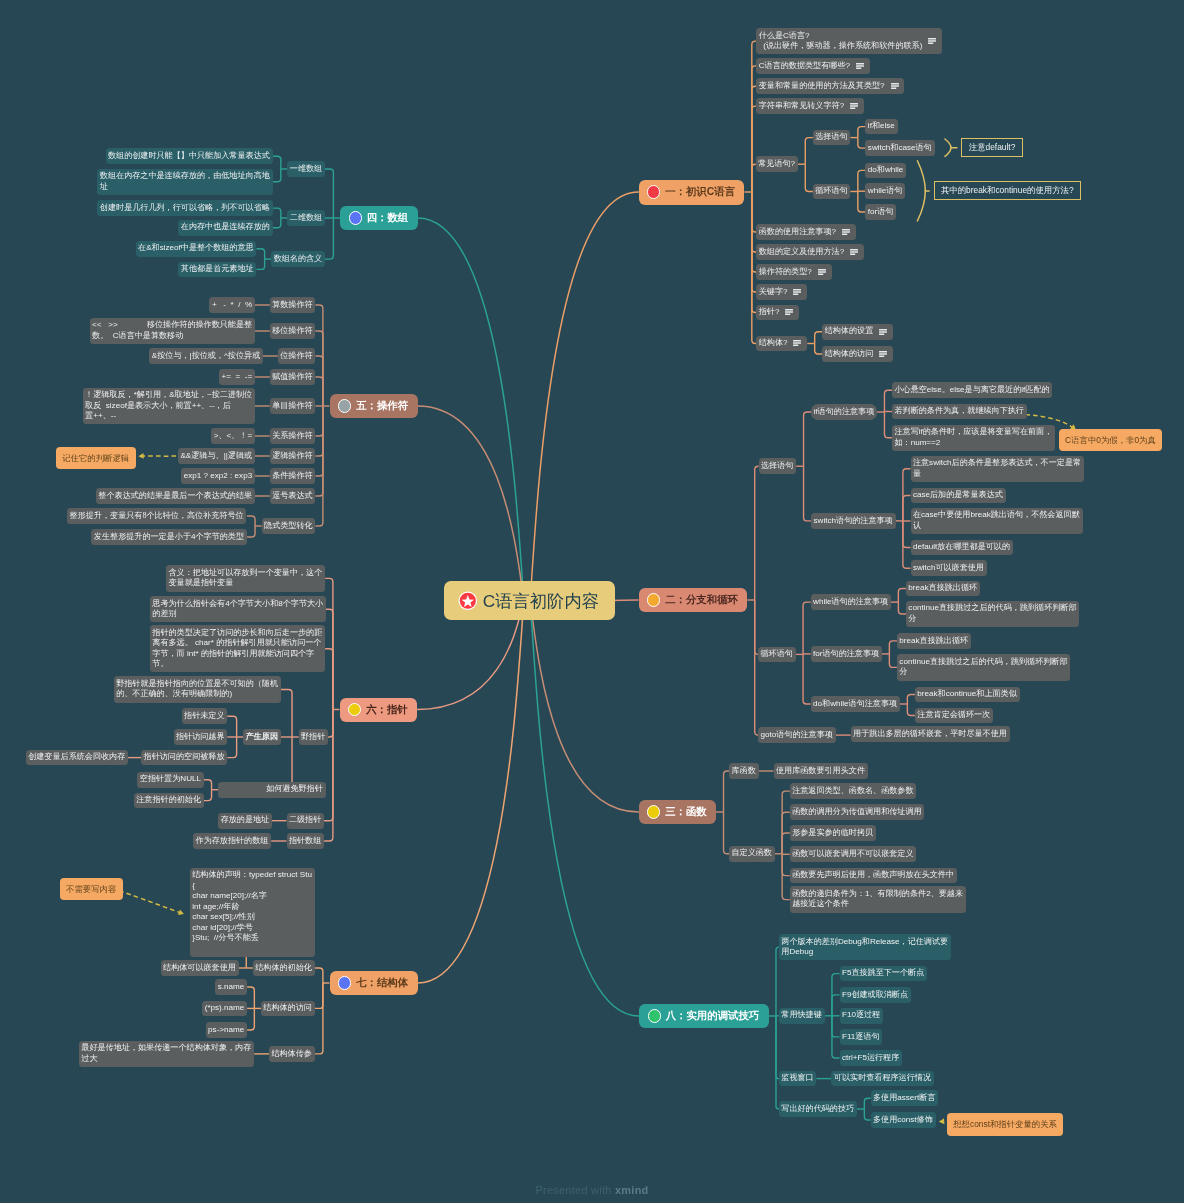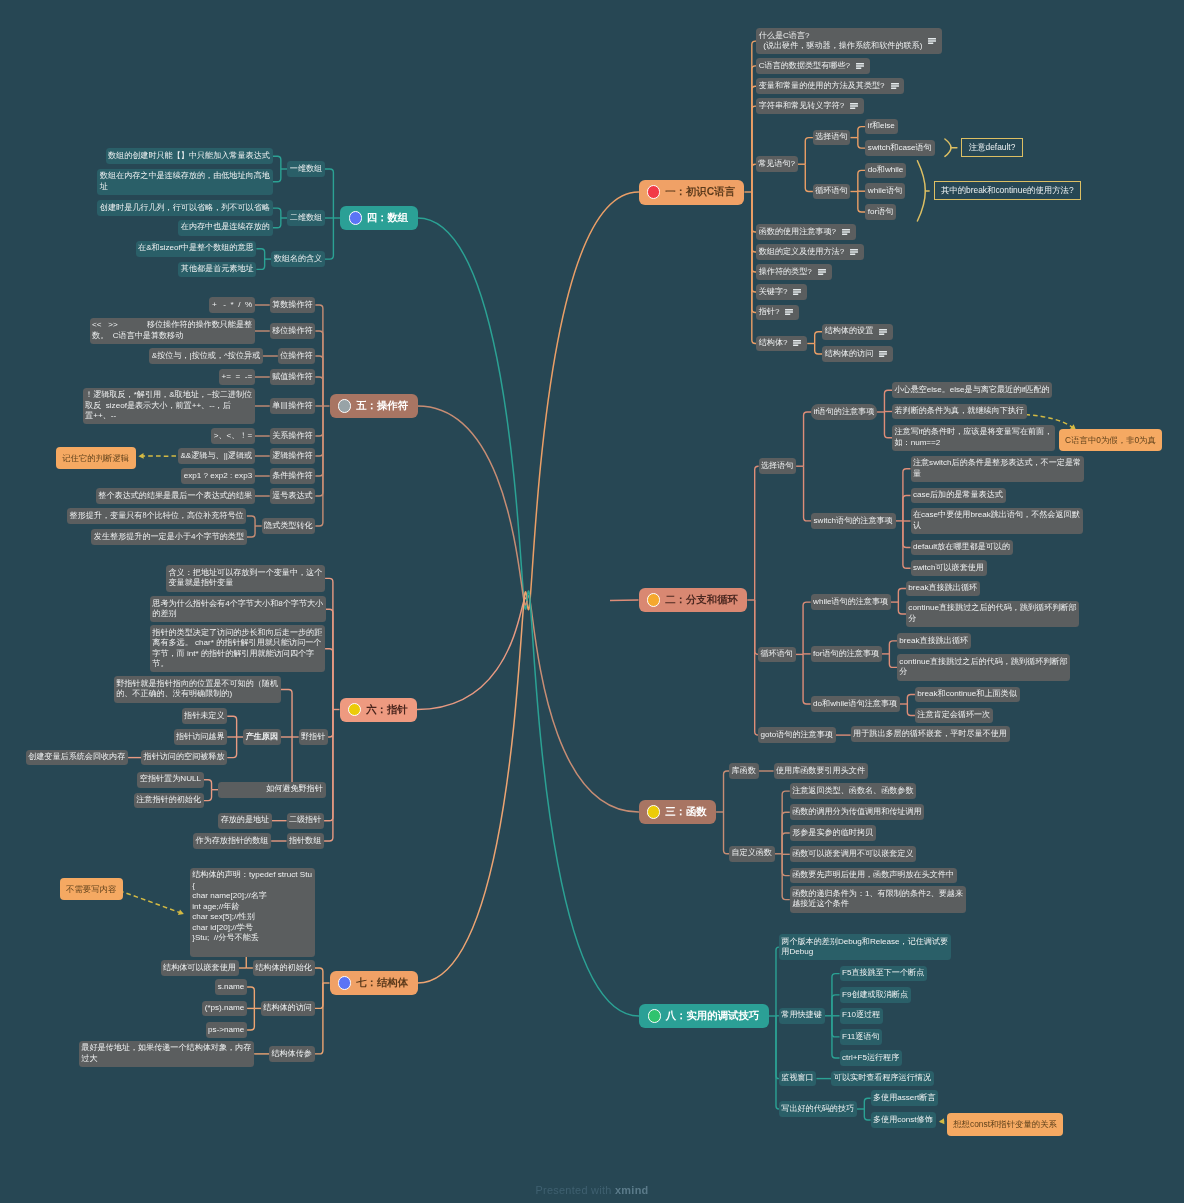--- a/index.html
+++ b/index.html
@@ -199,20 +199,28 @@
       <path d="M 119.3 890.7 C 140 898 162 906 183.1 913.8" fill="none" stroke="#d4ba43" stroke-width="1.5" stroke-dasharray="4.6 3.1"></path>
       <g transform="translate(183.1,913.8) rotate(20.28775268748033)">
         <path d="M 0.8 0 L -4.4 -2.9 L -4.4 2.9 Z" fill="#d4ba43"></path>
       </g>
       <path d="M 951.5 1120.4 C 948 1120.9 945 1121.2 939.8 1121.6" fill="none" stroke="#d4ba43" stroke-width="1.5" stroke-dasharray="4.6 3.1"></path>
       <g transform="translate(939.8,1121.6) rotate(175.601294645006)">
         <path d="M 0.8 0 L -4.4 -2.9 L -4.4 2.9 Z" fill="#d4ba43"></path>
       </g>
     </svg>
   <div id="nodes">
+      <div class="node root" style="left: 444px; top: 581px; height: 39px;">
+        <svg width="19.6" height="19.6" viewBox="0 0 22 22" style="flex: 0 0 auto;">
+          <circle cx="11" cy="11" r="10.4" fill="#ffffff"></circle>
+          <circle cx="11" cy="11" r="9.05" fill="#fc3a42"></circle>
+          <path d="M11 4.6 L12.86 9.55 L17.9 9.82 L13.95 13.05 L15.3 18.1 L11 15.25 L6.7 18.1 L8.05 13.05 L4.1 9.82 L9.14 9.55 Z" fill="#ffffff"></path>
+        </svg>
+        <span>C语言初阶内容</span>
+      </div>
       <div class="node topic" style="left: 638.5px; top: 179.5px; height: 25px; background: rgb(240, 161, 102); color: rgb(91, 58, 27); white-space: nowrap;">
         <span class="tdot" style="background: rgb(242, 58, 71);"></span>
         <span class="cjkcolon">一：初识C语言</span>
       </div>
       <div class="node topic" style="left: 638.5px; top: 588px; height: 24px; background: rgb(217, 136, 114); color: rgb(76, 40, 32); white-space: nowrap;">
         <span class="tdot" style="background: rgb(245, 168, 46);"></span>
         <span class="cjkcolon">二：分支和循环</span>
       </div>
       <div class="node topic" style="left: 638.5px; top: 800px; height: 24px; background: rgb(168, 117, 99); color: rgb(255, 255, 255); white-space: nowrap;">
         <span class="tdot" style="background: rgb(236, 203, 9);"></span>

